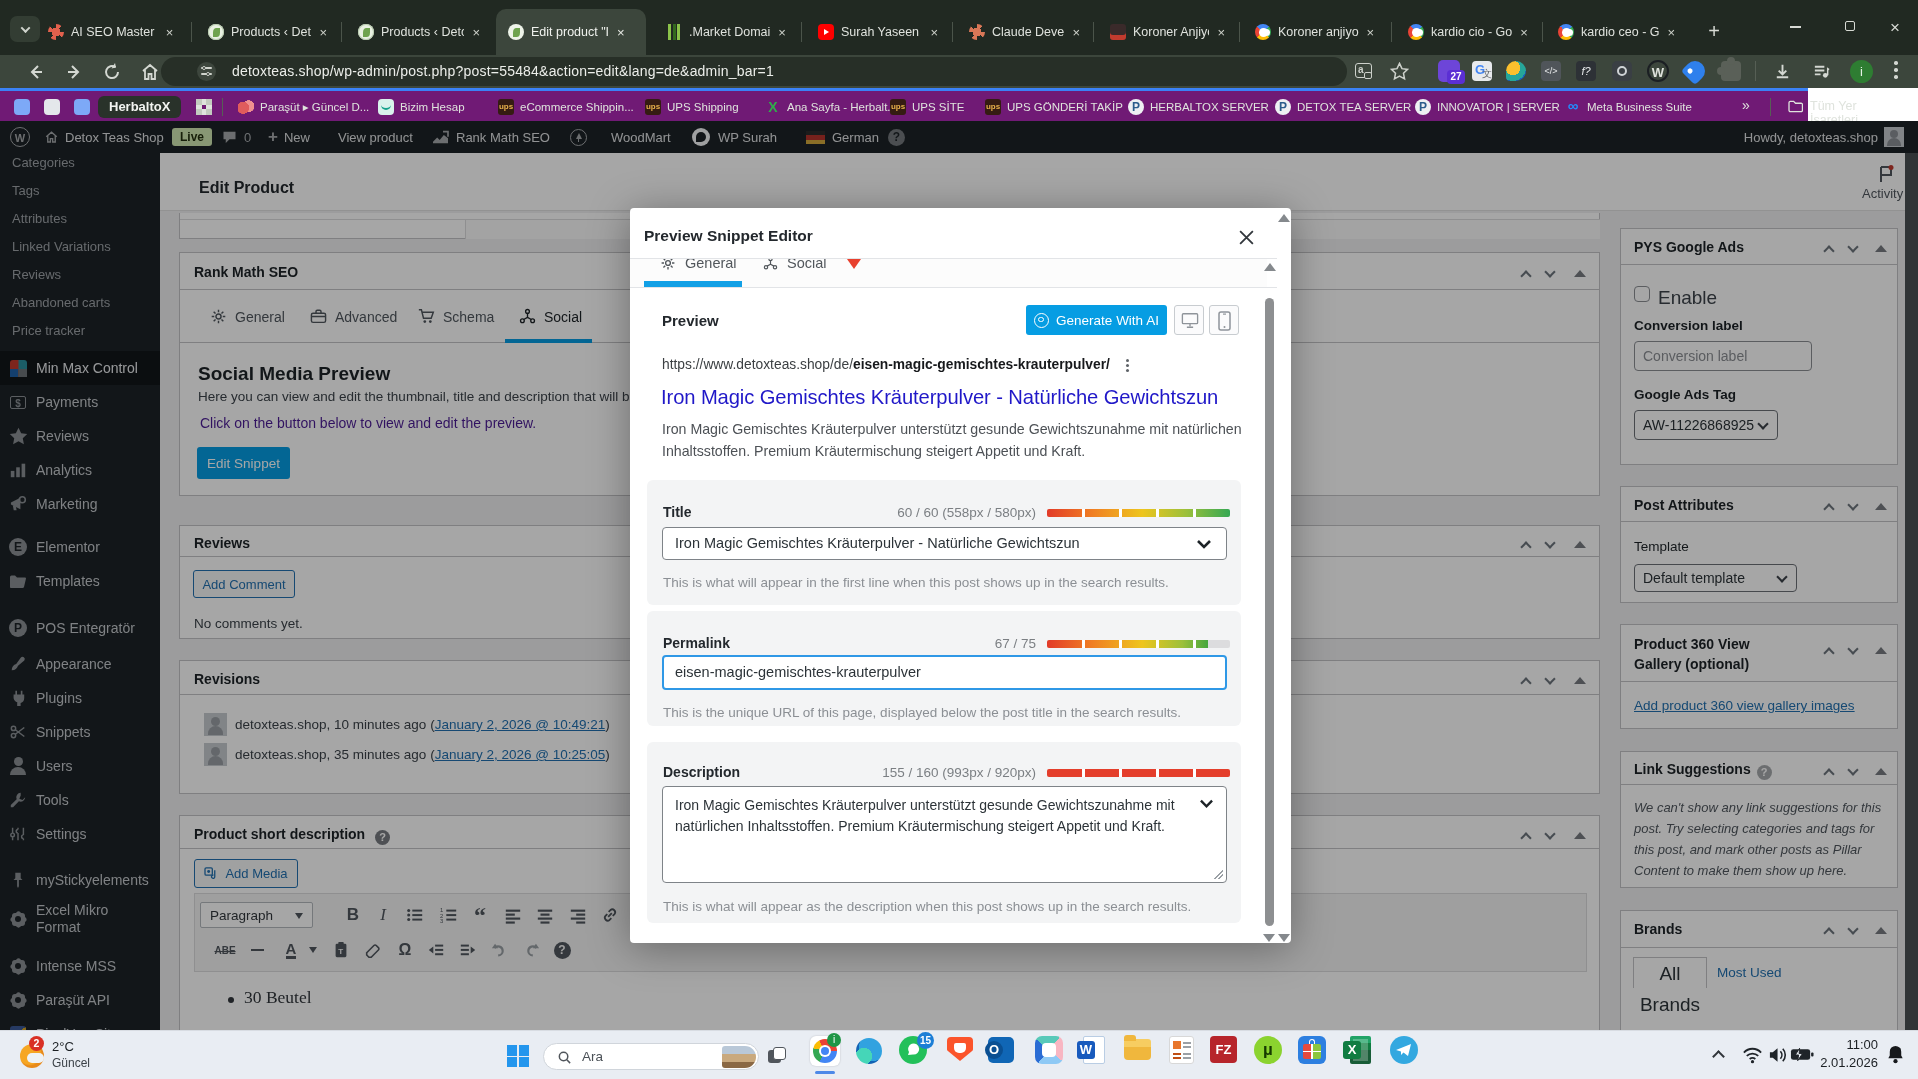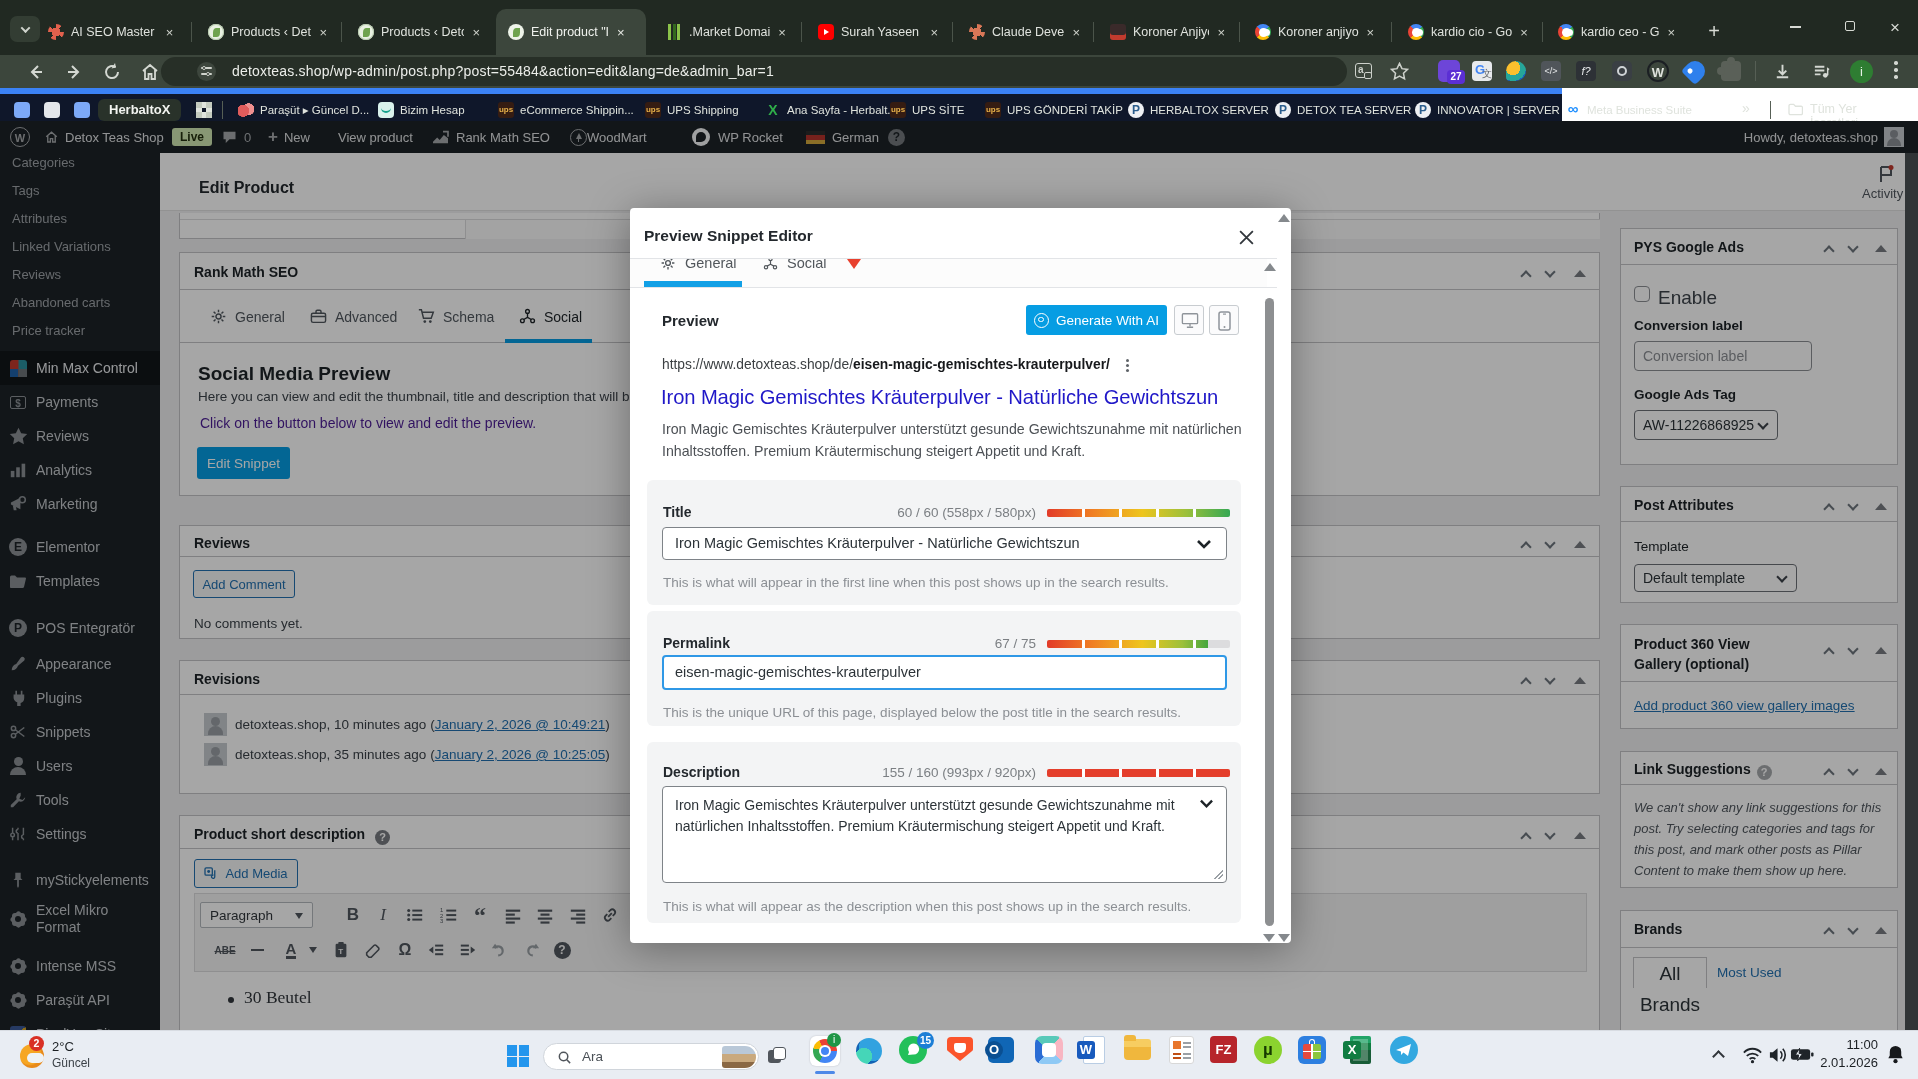--- a/index.html
+++ b/index.html
@@ -9,21 +9,21 @@
 .flex{display:flex;align-items:center;}
 
 #tabbar{position:absolute;left:0;top:0;width:1918px;height:55px;background:#212922;}
 .tab{position:absolute;top:9px;height:46px;display:flex;align-items:center;padding:0 10px 0 12px;border-radius:10px 10px 0 0;color:#dfe2dd;font-size:12.5px;white-space:nowrap;overflow:hidden;}
 .tab .tx{overflow:hidden;max-width:108px;display:inline-block;}
 .tab.active{background:#3c463c;color:#f0f2ee;}
 .tabsep{position:absolute;top:22px;width:1px;height:20px;background:#4b544a;}
 .tclose{margin-left:8px;color:#cfd3cc;font-size:13px;flex:0 0 auto;}
 .fav{width:16px;height:16px;border-radius:50%;margin-right:7px;flex:0 0 auto;}
 #toolbar{position:absolute;left:0;top:55px;width:1918px;height:33px;background:#3c463c;}
-#bookbar{position:absolute;left:0;top:88px;width:1562px;height:33px;background:#0f172a;border-top:6px solid #3b82f6;}
+#bookbar{position:absolute;left:0;top:88px;width:1808px;height:33px;background:#701a75;border-top:3px solid #3b82f6;}
 .pill{position:absolute;left:161px;top:2px;width:1186px;height:29px;background:#272f27;border-radius:15px;color:#e7eae4;}
 .bm{display:flex;align-items:center;color:#dfe3dd;font-size:11.5px;white-space:nowrap;margin-right:18px;}
 .bm .bic{width:16px;height:16px;border-radius:4px;margin-right:6px;flex:0 0 auto;}
 .gfav{background:conic-gradient(from -45deg,#4285f4 0 25%,#34a853 25% 50%,#fbbc05 50% 75%,#ea4335 75%);display:flex;align-items:center;justify-content:center;}
 .gin{width:9px;height:9px;background:#fff;border-radius:50%;box-shadow:3px 0 0 -1px #fff;}
 
 #wp{position:absolute;left:0;top:121px;width:1918px;height:910px;background:#f0f0f1;overflow:hidden;}
 #adminbar{position:absolute;left:0;top:0;width:1918px;height:32px;background:#1d2327;color:#c9cdd1;font-size:13px;}
 .ab{position:absolute;top:0;height:32px;display:flex;align-items:center;color:#c9cdd1;}
 #sidemenu{position:absolute;left:0;top:32px;width:160px;height:878px;background:#1d2327;color:#c3c7cb;font-size:14px;}
@@ -257,32 +257,32 @@
           <span style="color:#dfe1e3;">New</span>
         </div>
   <div class="ab" style="left:338px;color:#dfe1e3;">View product</div>
   <div class="ab" style="left:432px;gap:7px;">
           <svg width="17" height="15" viewBox="0 0 20 18">
             <path d="M1 14 L6 9 L9 12 L14 6 L19 10 V16 H1 Z" fill="#a7aaad"></path>
             <path d="M13 2 L19 2 L19 8" stroke="#a7aaad" stroke-width="2" fill="none"></path>
           </svg>
           <span style="color:#dfe1e3;">Rank Math SEO</span>
         </div>
-  <div class="ab" style="left:570px;gap:0;">
+  <div class="ab" style="left:570px;gap:24px;">
           <span style="width:17px;height:17px;border:1.7px solid #a7aaad;border-radius:50%;position:relative;">
             <span style="position:absolute;left:4.5px;top:3px;width:0;height:0;border-left:3.5px solid transparent;border-right:3.5px solid transparent;border-bottom:6px solid #a7aaad;"></span>
             <span style="position:absolute;left:6.5px;top:8px;width:1.5px;height:4px;background:#a7aaad;"></span>
           </span>
           <span style="color:#dfe1e3;">WoodMart</span>
         </div>
   <div class="ab" style="left:692px;gap:8px;">
           <span style="width:18px;height:18px;background:#f5f6f7;border-radius:50%;position:relative;">
             <span style="position:absolute;left:4px;top:4px;width:10px;height:10px;background:#1d2327;border-radius:50% 50% 50% 0;"></span>
           </span>
-          <span style="color:#dfe1e3;">WP Rocket</span>
+          <span style="color:#dfe1e3;">WP Surah</span>
         </div>
   <div class="ab" style="left:806px;gap:7px;">
           <span style="width:19px;height:13px;background:linear-gradient(#2b2b2b 0 33%, #b5342c 33% 66%, #d4a93c 66%);"></span>
           <span style="color:#dfe1e3;">German</span>
         </div>
   <div class="ab" style="left:888px;">
           <span style="width:17px;height:17px;background:#73787d;border-radius:50%;color:#1d2327;font-size:12px;font-weight:bold;text-align:center;line-height:17px;">?</span>
         </div>
   <div class="ab" style="right:40px;color:#dfe1e3;">Howdy, detoxteas.shop</div>
   <div class="ab" style="right:14px;top:6px;height:20px;">

